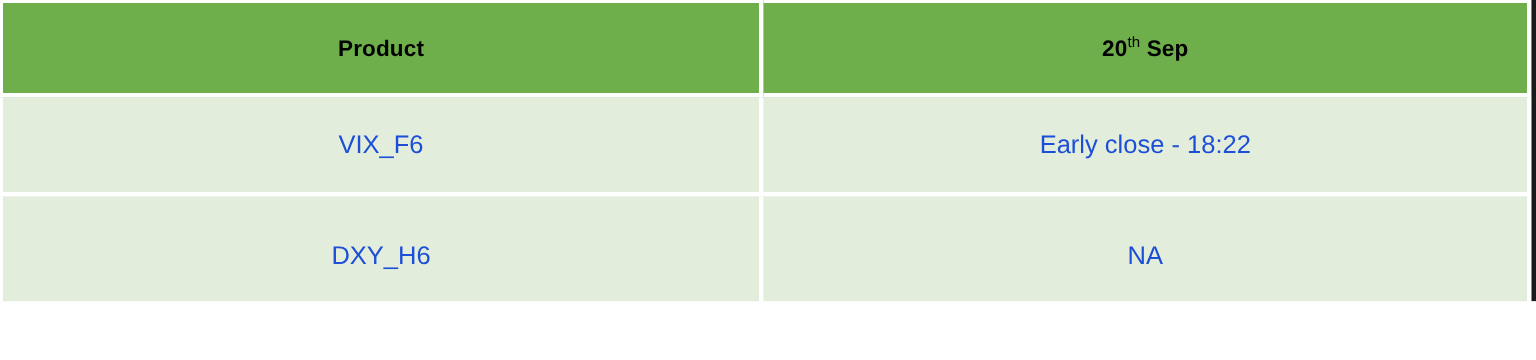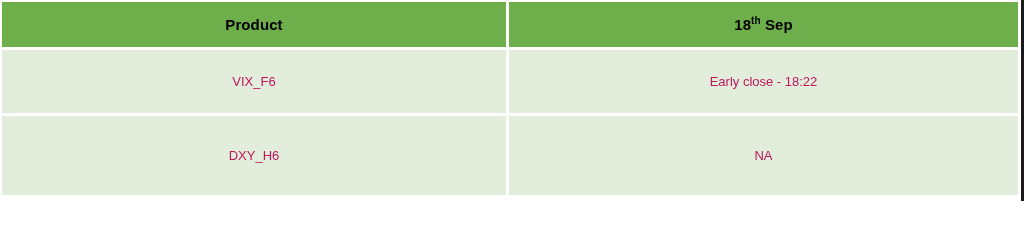--- a/index.html
+++ b/index.html
@@ -51,50 +51,50 @@
     margin: 0;
     text-align: center;
     vertical-align: middle;
     box-sizing: border-box;
     border-right: 3px solid #ffffff;
     border-bottom: 3px solid #ffffff;
   }
 
   
   .header-row th {
-    height: 50px;
+    height: 65px;
     background: #6EAE4B;
     color: #000000;
     font-size: 15px;
     font-weight: bold;
     letter-spacing: 0.1px;
     padding: 0 17px;
     border-top: 2px solid #ffffff;
   }
 
   .header-row th:first-child {
     border-left: 2px solid #ffffff;
   }
 
   .date-label {
     white-space: nowrap;
   }
   .date-label .ordinal {
     font-size: 10px;
     vertical-align: super;
     line-height: 0;
-    font-weight: bold;
+    font-weight: normal;
   }
 
   
   .body-row td {
     height: 66px;
     background: #E2EDDB;
-    color: #be185d;
-    font-size: 13px;
+    color: #1d4ed8;
+    font-size: 17px;
     font-weight: normal;
     padding: 4px 8px;
   }
 
   .body-row td:first-child {
     border-left: 2px solid #ffffff;
   }
 
   .body-row.last-row td {
     height: 79px;
@@ -109,21 +109,21 @@
   <table class="schedule-table">
     <colgroup>
       <col class="col-product">
       <col class="col-date">
     </colgroup>
 
     <thead>
       <tr class="header-row">
         <th>Product</th>
         <th>
-          <span class="date-label"><span>18</span><span class="ordinal">th</span><span> Sep</span></span>
+          <span class="date-label"><span>20</span><span class="ordinal">th</span><span> Sep</span></span>
         </th>
       </tr>
     </thead>
 
     <tbody>
       <tr class="body-row">
         <td>VIX_F6</td>
         <td>Early close - 18:22</td>
       </tr>
       <tr class="body-row last-row">

